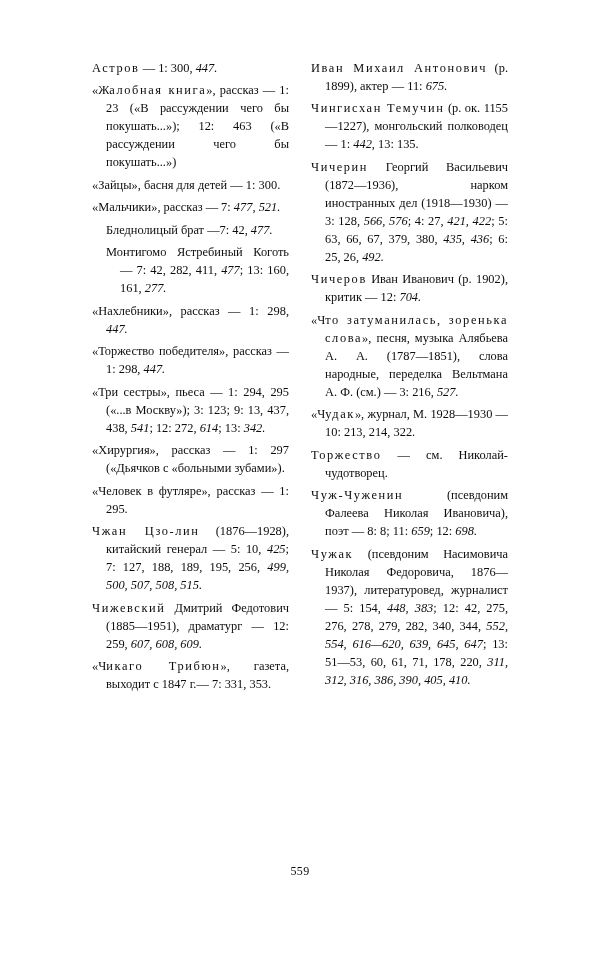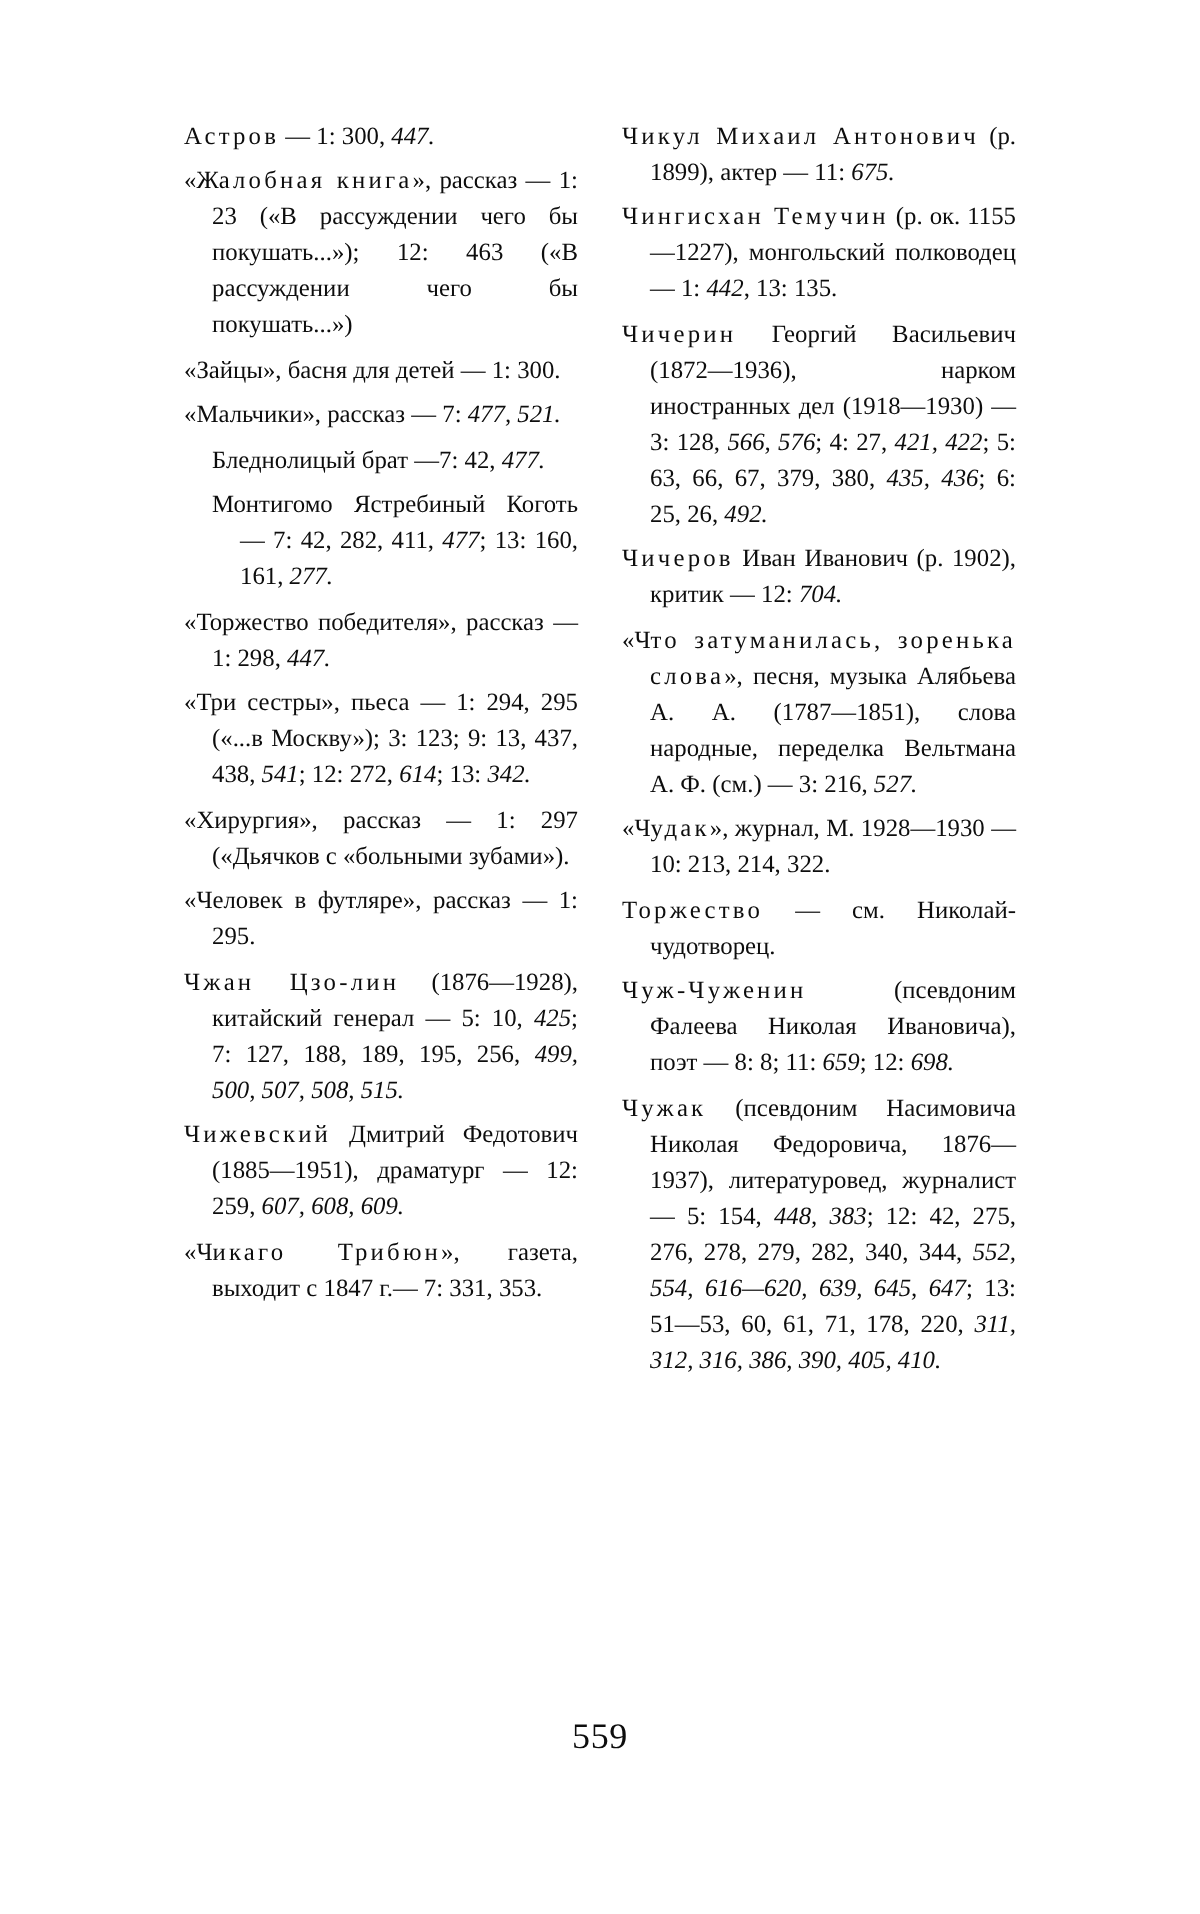--- a/index.html
+++ b/index.html
@@ -61,47 +61,48 @@
   }
   .sp {
     letter-spacing: 1.6px;
   }
   .folio {
     position: absolute;
     left: 0;
     right: 0;
     bottom: 78px;
     text-align: center;
-    font-size: 18px;
+    font-size: 12px;
     letter-spacing: 0.3px;
   }
   .folio-inner { display: inline-block; }
 </style>
 </head>
 <body>
 
 <div class="page">
   <div class="columns">
     <div class="col col-left">
         <p class="entry hang"><span class="sp">Астров</span> — 1: 300, <i>447.</i></p>
         <p class="entry hang">«Ж<span class="sp">алобная книга</span>», рассказ — 1: 23 («В рассуждении чего бы покушать...»); 12: 463 («В рассуждении чего бы покушать...»)</p>
         <p class="entry hang">«Зайцы», басня для детей — 1: 300.</p>
         <p class="entry hang">«Мальчики», рассказ — 7: <i>477, 521.</i></p>
         <p class="entry hang sub">Бледнолицый брат —7: 42, <i>477.</i></p>
         <p class="entry hang sub">Монтигомо Ястребиный Коготь — 7: 42, 282, 411, <i>477</i>; 13: 160, 161, <i>277.</i></p>
+        <p class="entry hang">«Нахлебники», рассказ — 1: 298, <i>447.</i></p>
         <p class="entry hang">«Торжество победителя», рассказ — 1: 298, <i>447.</i></p>
         <p class="entry hang">«Три сестры», пьеса — 1: 294, 295 («...в Москву»); 3: 123; 9: 13, 437, 438, <i>541</i>; 12: 272, <i>614</i>; 13: <i>342.</i></p>
         <p class="entry hang">«Хирургия», рассказ — 1: 297 («Дьячков с «больными зубами»).</p>
         <p class="entry hang">«Человек в футляре», рассказ — 1: 295.</p>
         <p class="entry hang"><span class="sp">Чжан Цзо-лин</span> (1876—1928), китайский генерал — 5: 10, <i>425</i>; 7: 127, 188, 189, 195, 256, <i>499, 500, 507, 508, 515.</i></p>
         <p class="entry hang"><span class="sp">Чижевский</span> Дмитрий Федотович (1885—1951), драматург — 12: 259, <i>607, 608, 609.</i></p>
         <p class="entry hang">«Ч<span class="sp">икаго Трибюн</span>», газета, выходит с 1847 г.— 7: 331, 353.</p>
       </div>
     <div class="col col-right">
-        <p class="entry hang"><span class="sp">Чикул Михаил Антонович</span> (р. 1899), актер — 11: <i>675.</i></p>
+        <p class="entry hang"><span class="sp">Иван Михаил Антонович</span> (р. 1899), актер — 11: <i>675.</i></p>
         <p class="entry hang"><span class="sp">Чингисхан Темучин</span> (р. ок. 1155—1227), монгольский полководец — 1: <i>442</i>, 13: 135.</p>
         <p class="entry hang"><span class="sp">Чичерин</span> Георгий Васильевич (1872—1936), нарком иностранных дел (1918—1930) — 3: 128, <i>566, 576</i>; 4: 27, <i>421, 422</i>; 5: 63, 66, 67, 379, 380, <i>435, 436</i>; 6: 25, 26, <i>492.</i></p>
         <p class="entry hang"><span class="sp">Чичеров</span> Иван Иванович (р. 1902), критик — 12: <i>704.</i></p>
         <p class="entry hang">«Ч<span class="sp">то затуманилась, зоренька слова</span>», песня, музыка Алябьева А. А. (1787—1851), слова народные, переделка Вельтмана А. Ф. (см.) — 3: 216, <i>527.</i></p>
         <p class="entry hang">«Ч<span class="sp">удак</span>», журнал, М. 1928—1930 — 10: 213, 214, 322.</p>
         <p class="entry hang"><span class="sp">Торжество</span> — см. Николай-чудотворец.</p>
         <p class="entry hang"><span class="sp">Чуж-Чуженин</span> (псевдоним Фалеева Николая Ивановича), поэт — 8: 8; 11: <i>659</i>; 12: <i>698.</i></p>
         <p class="entry hang"><span class="sp">Чужак</span> (псевдоним Насимовича Николая Федоровича, 1876—1937), литературовед, журналист — 5: 154, <i>448, 383</i>; 12: 42, 275, 276, 278, 279, 282, 340, 344, <i>552, 554, 616—620, 639, 645, 647</i>; 13: 51—53, 60, 61, 71, 178, 220, <i>311, 312, 316, 386, 390, 405, 410.</i></p>
       </div>
   </div>

